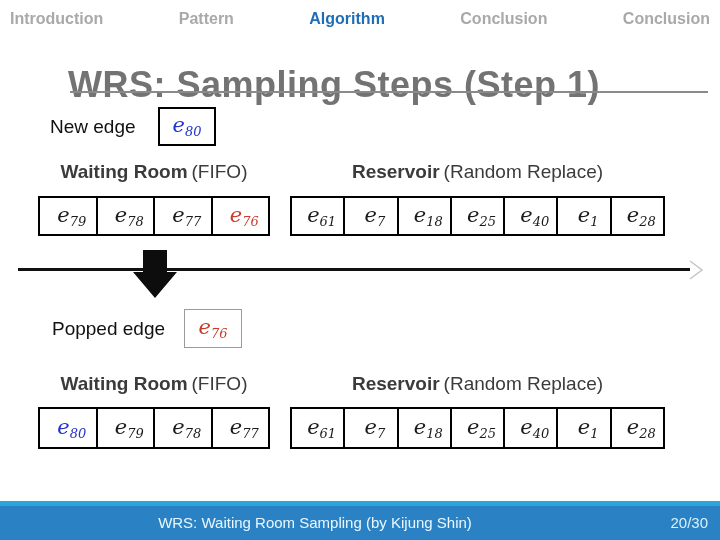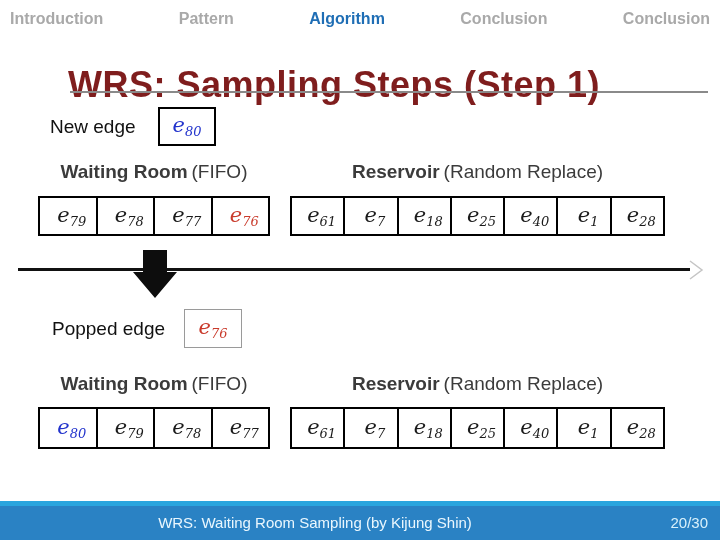--- a/index.html
+++ b/index.html
@@ -5,21 +5,21 @@
   html,body{margin:0;padding:0;background:#ffffff;}
   *{box-sizing:border-box;}
   .slide{position:relative;width:720px;height:540px;background:#fff;overflow:hidden;
          font-family:"Liberation Sans",sans-serif;}
   
   .nav{position:absolute;top:10px;left:10px;right:10px;display:flex;
        justify-content:space-between;font-size:16px;font-weight:bold;}
   .nav-item{white-space:nowrap;}
   
   .title{position:absolute;left:68px;top:40px;font-size:36px;font-weight:bold;
-         color:#7f1d1d;letter-spacing:.5px;white-space:nowrap;}
+         color:#737373;letter-spacing:.5px;white-space:nowrap;}
   .title-underline{position:absolute;left:70px;top:91px;width:638px;height:2px;background:#8A8A8A;}
   
   .caption{position:absolute;font-size:19px;color:#111;white-space:nowrap;}
   .edge-box{position:absolute;width:58px;height:39px;background:#fff;display:flex;
             align-items:center;justify-content:center;}
   .edge-box.solid{border:2px solid #000;}
   .edge-box.thin{border:1px solid #9a9a9a;}
   
   .group-label{position:absolute;text-align:center;font-size:19px;color:#3B3B3B;white-space:nowrap;}
   .group-label b{font-weight:bold;}

